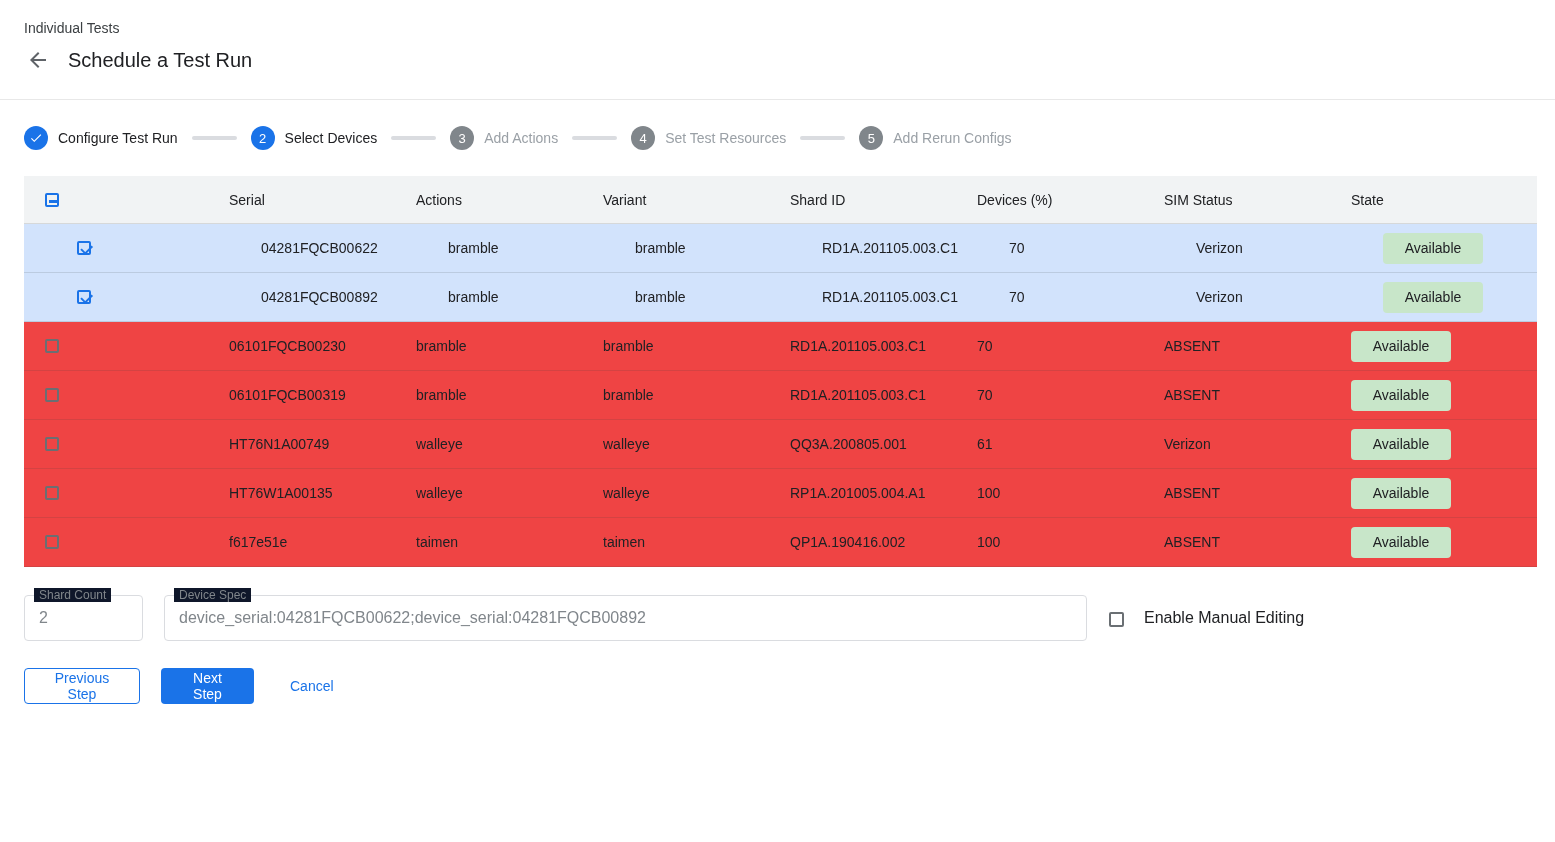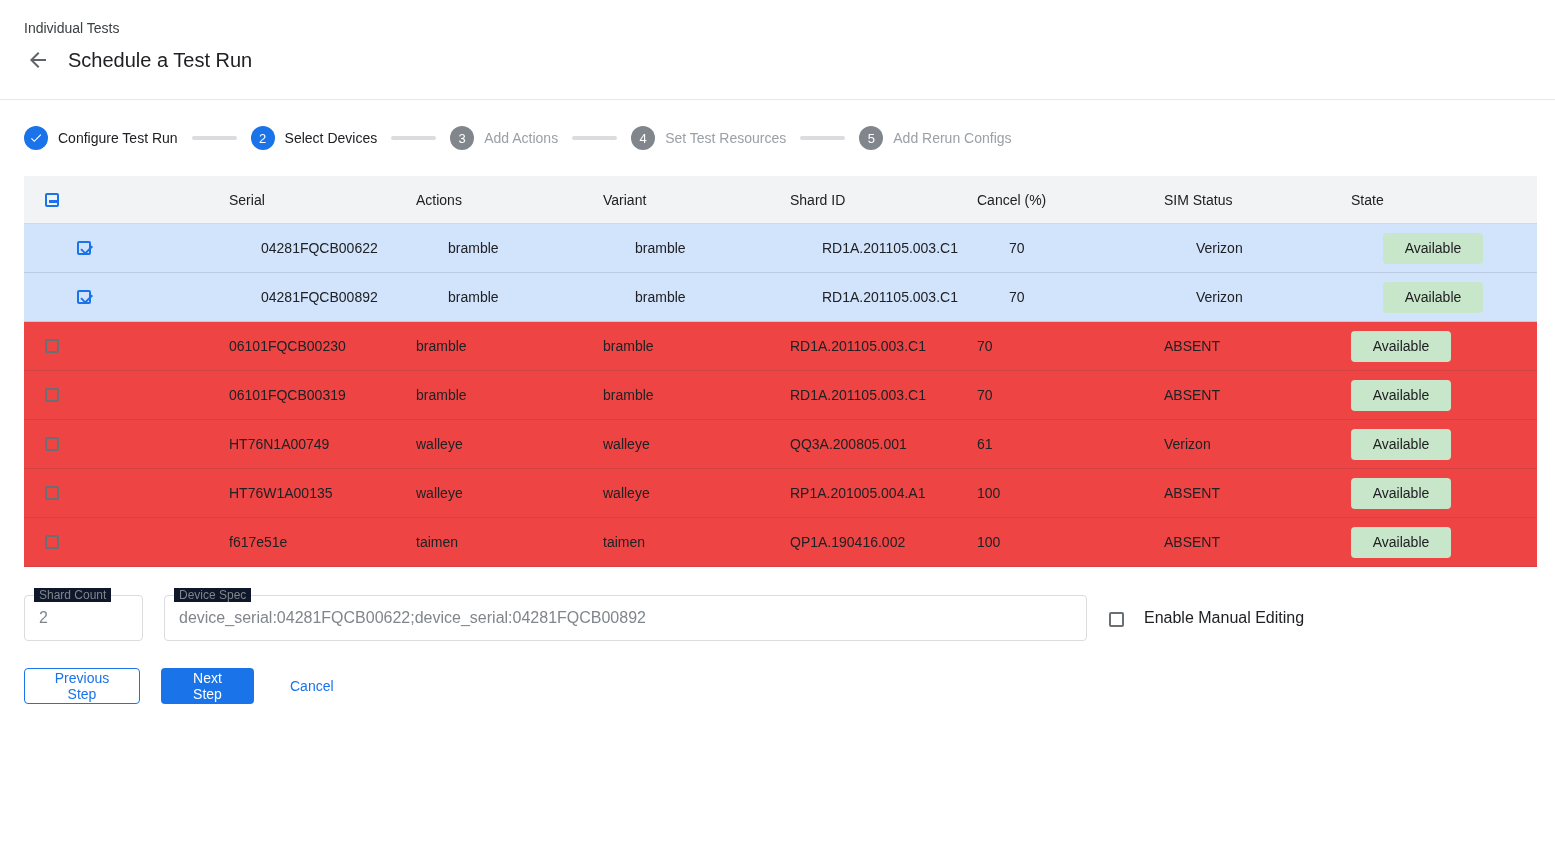--- a/index.html
+++ b/index.html
@@ -141,21 +141,21 @@
 
   <div class="device-table">
     <div class="thead">
       <div class="cell cb-cell">
         <span class="checkbox indeterminate" id="header-checkbox"></span>
       </div>
       <div class="cell th">Serial</div>
       <div class="cell th">Actions</div>
       <div class="cell th">Variant</div>
       <div class="cell th">Shard ID</div>
-      <div class="cell th">Cancel (%)</div>
+      <div class="cell th">Devices (%)</div>
       <div class="cell th">SIM Status</div>
       <div class="cell th">State</div>
     </div>
     <div id="table-body">
         <div class="trow selected">
           <div class="cell cb-cell">
             <span class="checkbox checked"></span>
           </div>
           <div class="cell">04281FQCB00622</div>
           <div class="cell">bramble</div>

